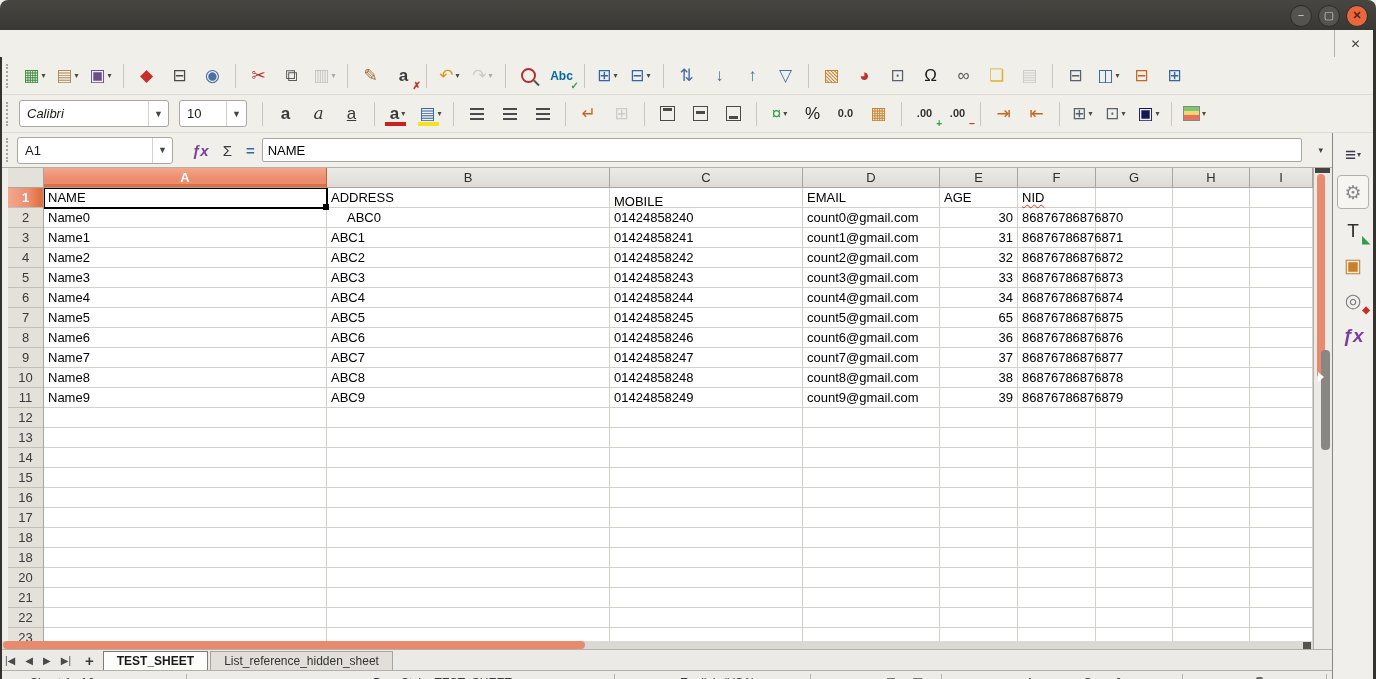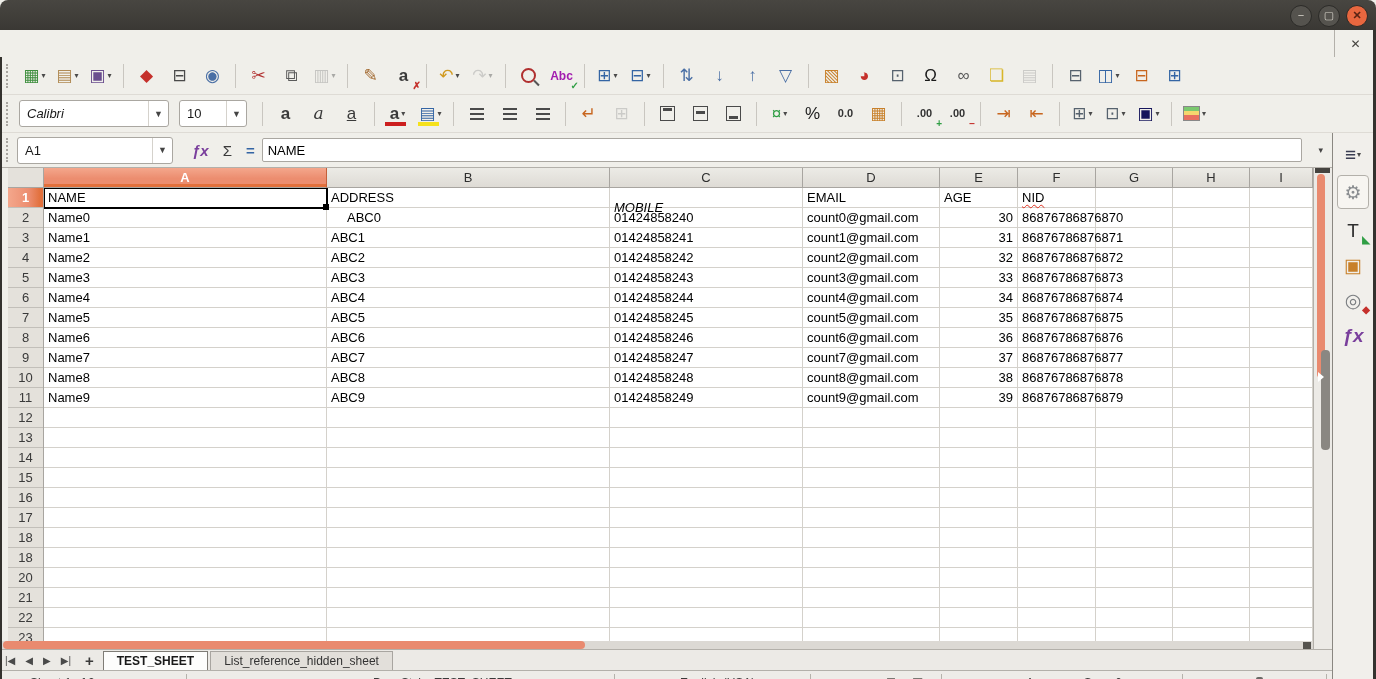--- a/index.html
+++ b/index.html
@@ -38,21 +38,21 @@
   .badge{position:absolute;right:-2px;bottom:-1px;font-size:10px;font-weight:bold;line-height:1;}
   .under{position:absolute;left:3px;right:7px;bottom:2px;height:4px;}
   .combo{height:25px;background:#fff;border:1px solid #aaa7a1;border-radius:3px;display:flex;
     align-items:center;justify-content:space-between;margin-right:8px;}
   .combo .cval{font-size:13px;color:#1a1a1a;padding-left:7px;}
   .combo .carr{width:19px;height:100%;display:flex;align-items:center;justify-content:center;
     font-size:9px;color:#444;border-left:1px solid #d5d2cc;}
   .combo.font{width:148px;} .combo.size{width:66px;}
   .combo.font .cval{font-style:italic;}
   .i-text{font-size:11px;font-weight:bold;color:#333;}
-  .i-abc{font-size:12px;font-weight:bold;color:#a21caf;}
+  .i-abc{font-size:12px;font-weight:bold;color:#0369a1;}
   .i-bold{font-weight:bold;color:#3a3a3a;}
   .i-italic{font-style:italic;font-family:"DejaVu Serif",serif;color:#3a3a3a;}
   .i-underline{text-decoration:underline;color:#3a3a3a;}
   .i-lines{width:14px;height:12px;background:repeating-linear-gradient(to bottom,#4a4a4a 0 2px,rgba(0,0,0,0) 2px 5px);}
   .i-valign{width:13px;height:13px;border:1px solid #4a4a4a;position:relative;}
   .i-vtop::before,.i-vmid::before,.i-vbot::before{content:"";position:absolute;left:2px;right:2px;height:3px;background:#4a4a4a;}
   .i-vtop::before{top:1px;} .i-vmid::before{top:4px;} .i-vbot::before{bottom:1px;}
   .i-magnifier{width:11px;height:11px;border:2px solid #b02f2f;border-radius:50%;position:relative;}
   .i-magnifier::after{content:"";position:absolute;width:7px;height:2px;background:#555;transform:rotate(45deg);right:-6px;bottom:-3px;}
   .i-cond{width:15px;height:13px;border:1px solid #888;
@@ -453,21 +453,21 @@
         <div class="hline" style="top: 299px; width: 1269px;"></div>
         <div class="hline" style="top: 319px; width: 1269px;"></div>
         <div class="hline" style="top: 339px; width: 1269px;"></div>
         <div class="hline" style="top: 359px; width: 1269px;"></div>
         <div class="hline" style="top: 379px; width: 1269px;"></div>
         <div class="hline" style="top: 399px; width: 1269px;"></div>
         <div class="hline" style="top: 419px; width: 1269px;"></div>
         <div class="hline" style="top: 439px; width: 1269px;"></div>
         <span class="cell" style="top: 0px; left: 4px;">NAME</span>
         <span class="cell" style="top: 0px; left: 287px;">ADDRESS</span>
-        <span class="cell" style="top: 10px; left: 570px; font-style: italic;">MOBILE</span>
+        <span class="cell" style="top: 4px; left: 570px;">MOBILE</span>
         <span class="cell" style="top: 0px; left: 763px;">EMAIL</span>
         <span class="cell" style="top: 0px; left: 900px;">AGE</span>
         <span class="cell spell" style="top: 0px; left: 978px;">NID</span>
         <span class="cell" style="top: 20px; left: 4px;">Name0</span>
         <span class="cell" style="top: 20px; left: 287px; margin-left: 16px;">ABC0</span>
         <span class="cell" style="top: 20px; left: 570px;">01424858240</span>
         <span class="cell" style="top: 20px; left: 763px; text-align: right;">count0@gmail.com</span>
         <span class="cell" style="top: 20px; left: 896px; width: 73px; text-align: right;">30</span>
         <span class="cell" style="top: 20px; left: 978px;">86876786876870</span>
         <span class="cell" style="top: 40px; left: 4px;">Name1</span>
@@ -491,21 +491,21 @@
         <span class="cell" style="top: 100px; left: 4px;">Name4</span>
         <span class="cell" style="top: 100px; left: 287px;">ABC4</span>
         <span class="cell" style="top: 100px; left: 570px;">01424858244</span>
         <span class="cell" style="top: 100px; left: 763px;">count4@gmail.com</span>
         <span class="cell" style="top: 100px; left: 896px; width: 73px; text-align: right;">34</span>
         <span class="cell" style="top: 100px; left: 978px;">86876786876874</span>
         <span class="cell" style="top: 120px; left: 4px;">Name5</span>
         <span class="cell" style="top: 120px; left: 287px;">ABC5</span>
         <span class="cell" style="top: 120px; left: 570px;">01424858245</span>
         <span class="cell" style="top: 120px; left: 763px;">count5@gmail.com</span>
-        <span class="cell" style="top: 120px; left: 896px; width: 73px; text-align: right;">35</span>
+        <span class="cell" style="top: 120px; left: 896px; width: 73px; text-align: right;">65</span>
         <span class="cell" style="top: 120px; left: 978px;">86876786876875</span>
         <span class="cell" style="top: 140px; left: 4px;">Name6</span>
         <span class="cell" style="top: 140px; left: 287px;">ABC6</span>
         <span class="cell" style="top: 140px; left: 570px;">01424858246</span>
         <span class="cell" style="top: 140px; left: 763px;">count6@gmail.com</span>
         <span class="cell" style="top: 140px; left: 896px; width: 73px; text-align: right;">36</span>
         <span class="cell" style="top: 140px; left: 978px;">86876786876876</span>
         <span class="cell" style="top: 160px; left: 4px;">Name7</span>
         <span class="cell" style="top: 160px; left: 287px;">ABC7</span>
         <span class="cell" style="top: 160px; left: 570px;">01424858247</span>

